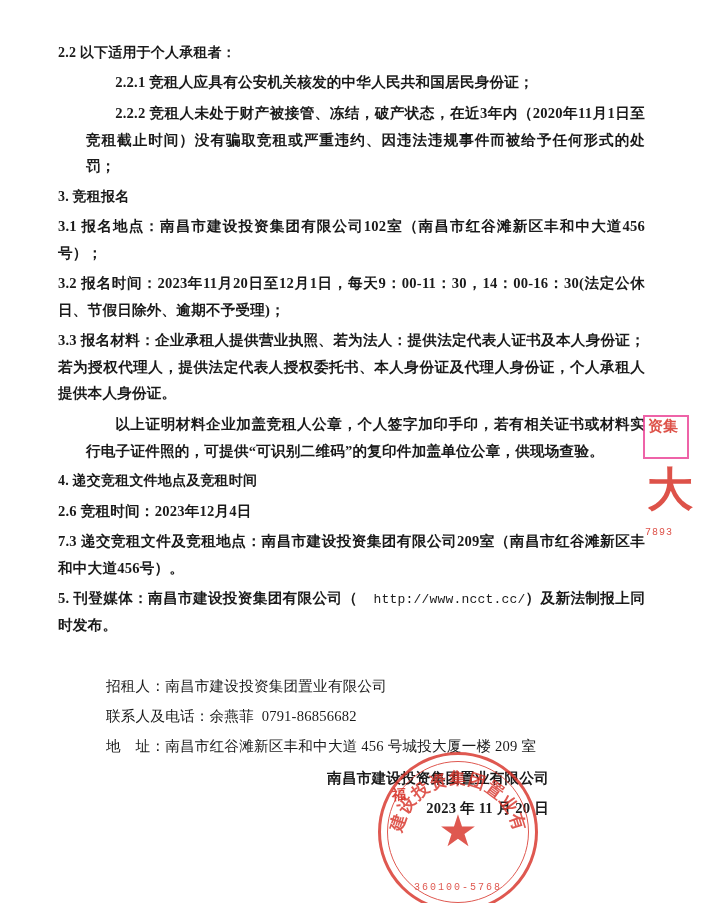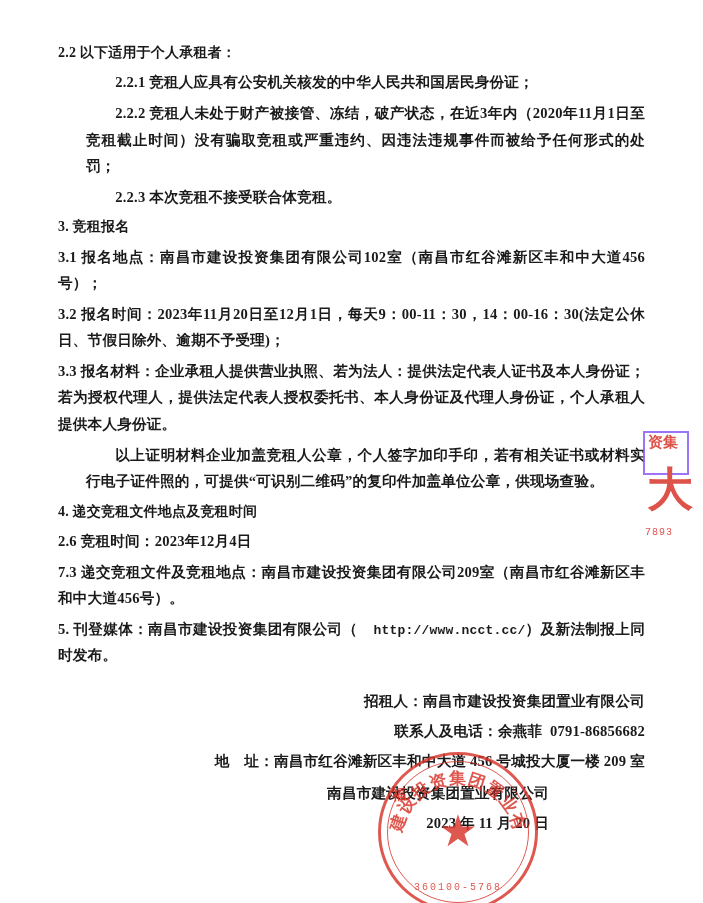--- a/index.html
+++ b/index.html
@@ -35,48 +35,47 @@
     margin-left: 28px;
   }
   .heading {
     font-size: 14px;
     line-height: 1.82;
     margin: 0 0 4px 0;
     font-weight: 700;
     letter-spacing: 0.2px;
   }
   .signature {
-    margin-top: 18px;
+    margin-top: 34px;
     font-size: 14.6px;
     line-height: 2.05;
-    font-weight: 700;
+    font-weight: 400;
     padding-left: 48px;
     letter-spacing: 0.2px;
     position: relative;
     z-index: 1;
-    text-align: right;
   }
   .sig-line {
     white-space: pre;
   }
   .closing {
     margin-top: 2px;
     font-size: 14.6px;
     line-height: 2.05;
     font-weight: 600;
     text-align: right;
     padding-right: 96px;
     letter-spacing: 0.2px;
     position: relative;
     z-index: 1;
   }
   .mono-url {
     font-family: "Liberation Mono", "DejaVu Sans Mono", monospace;
     font-size: 13px;
-    font-weight: 700;
+    font-weight: 400;
     margin-left: 16px;
   }
 
   
   .seal-main {
     position: absolute;
     left: 378px;
     top: 752px;
     width: 154px;
     height: 154px;
@@ -137,24 +136,24 @@
     width: 54px;
     height: 150px;
     z-index: 2;
     pointer-events: none;
     color: #d8342a;
     opacity: 0.85;
   }
   .seal-side .side-box {
     position: absolute;
     left: 0;
-    top: 16px;
+    top: 0;
     width: 46px;
     height: 44px;
-    border: 2px solid #8b5cf6;
+    border: 2px solid #ec4899;
     font-size: 15px;
     font-weight: 700;
     line-height: 1.05;
     padding: 2px 3px;
     box-sizing: border-box;
   }
   .seal-side .side-big {
     position: absolute;
     left: 4px;
     top: 52px;
@@ -187,21 +186,20 @@
 </style>
 </head>
 <body>
 
 <div class="page">
 
   <p class="heading">2.2 以下适用于个人承租者：</p>
 
   <p class="para indent2">2.2.1 竞租人应具有公安机关核发的中华人民共和国居民身份证；</p>
   <p class="para indent2">2.2.2 竞租人未处于财产被接管、冻结，破产状态，在近3年内（2020年11月1日至竞租截止时间）没有骗取竞租或严重违约、因违法违规事件而被给予任何形式的处罚；</p>
-  <p class="para indent2">2.2.3 本次竞租不接受联合体竞租。</p>
 
   <p class="heading">3. 竞租报名</p>
 
   <p class="para">3.1 报名地点：南昌市建设投资集团有限公司102室（南昌市红谷滩新区丰和中大道456号）；</p>
   <p class="para">3.2 报名时间：2023年11月20日至12月1日，每天9：00-11：30，14：00-16：30(法定公休日、节假日除外、逾期不予受理)；</p>
   <p class="para">3.3 报名材料：企业承租人提供营业执照、若为法人：提供法定代表人证书及本人身份证；若为授权代理人，提供法定代表人授权委托书、本人身份证及代理人身份证，个人承租人提供本人身份证。</p>
 
   <p class="para indent2">以上证明材料企业加盖竞租人公章，个人签字加印手印，若有相关证书或材料实行电子证件照的，可提供“可识别二维码”的复印件加盖单位公章，供现场查验。</p>
 
   <p class="heading">4. 递交竞租文件地点及竞租时间</p>

